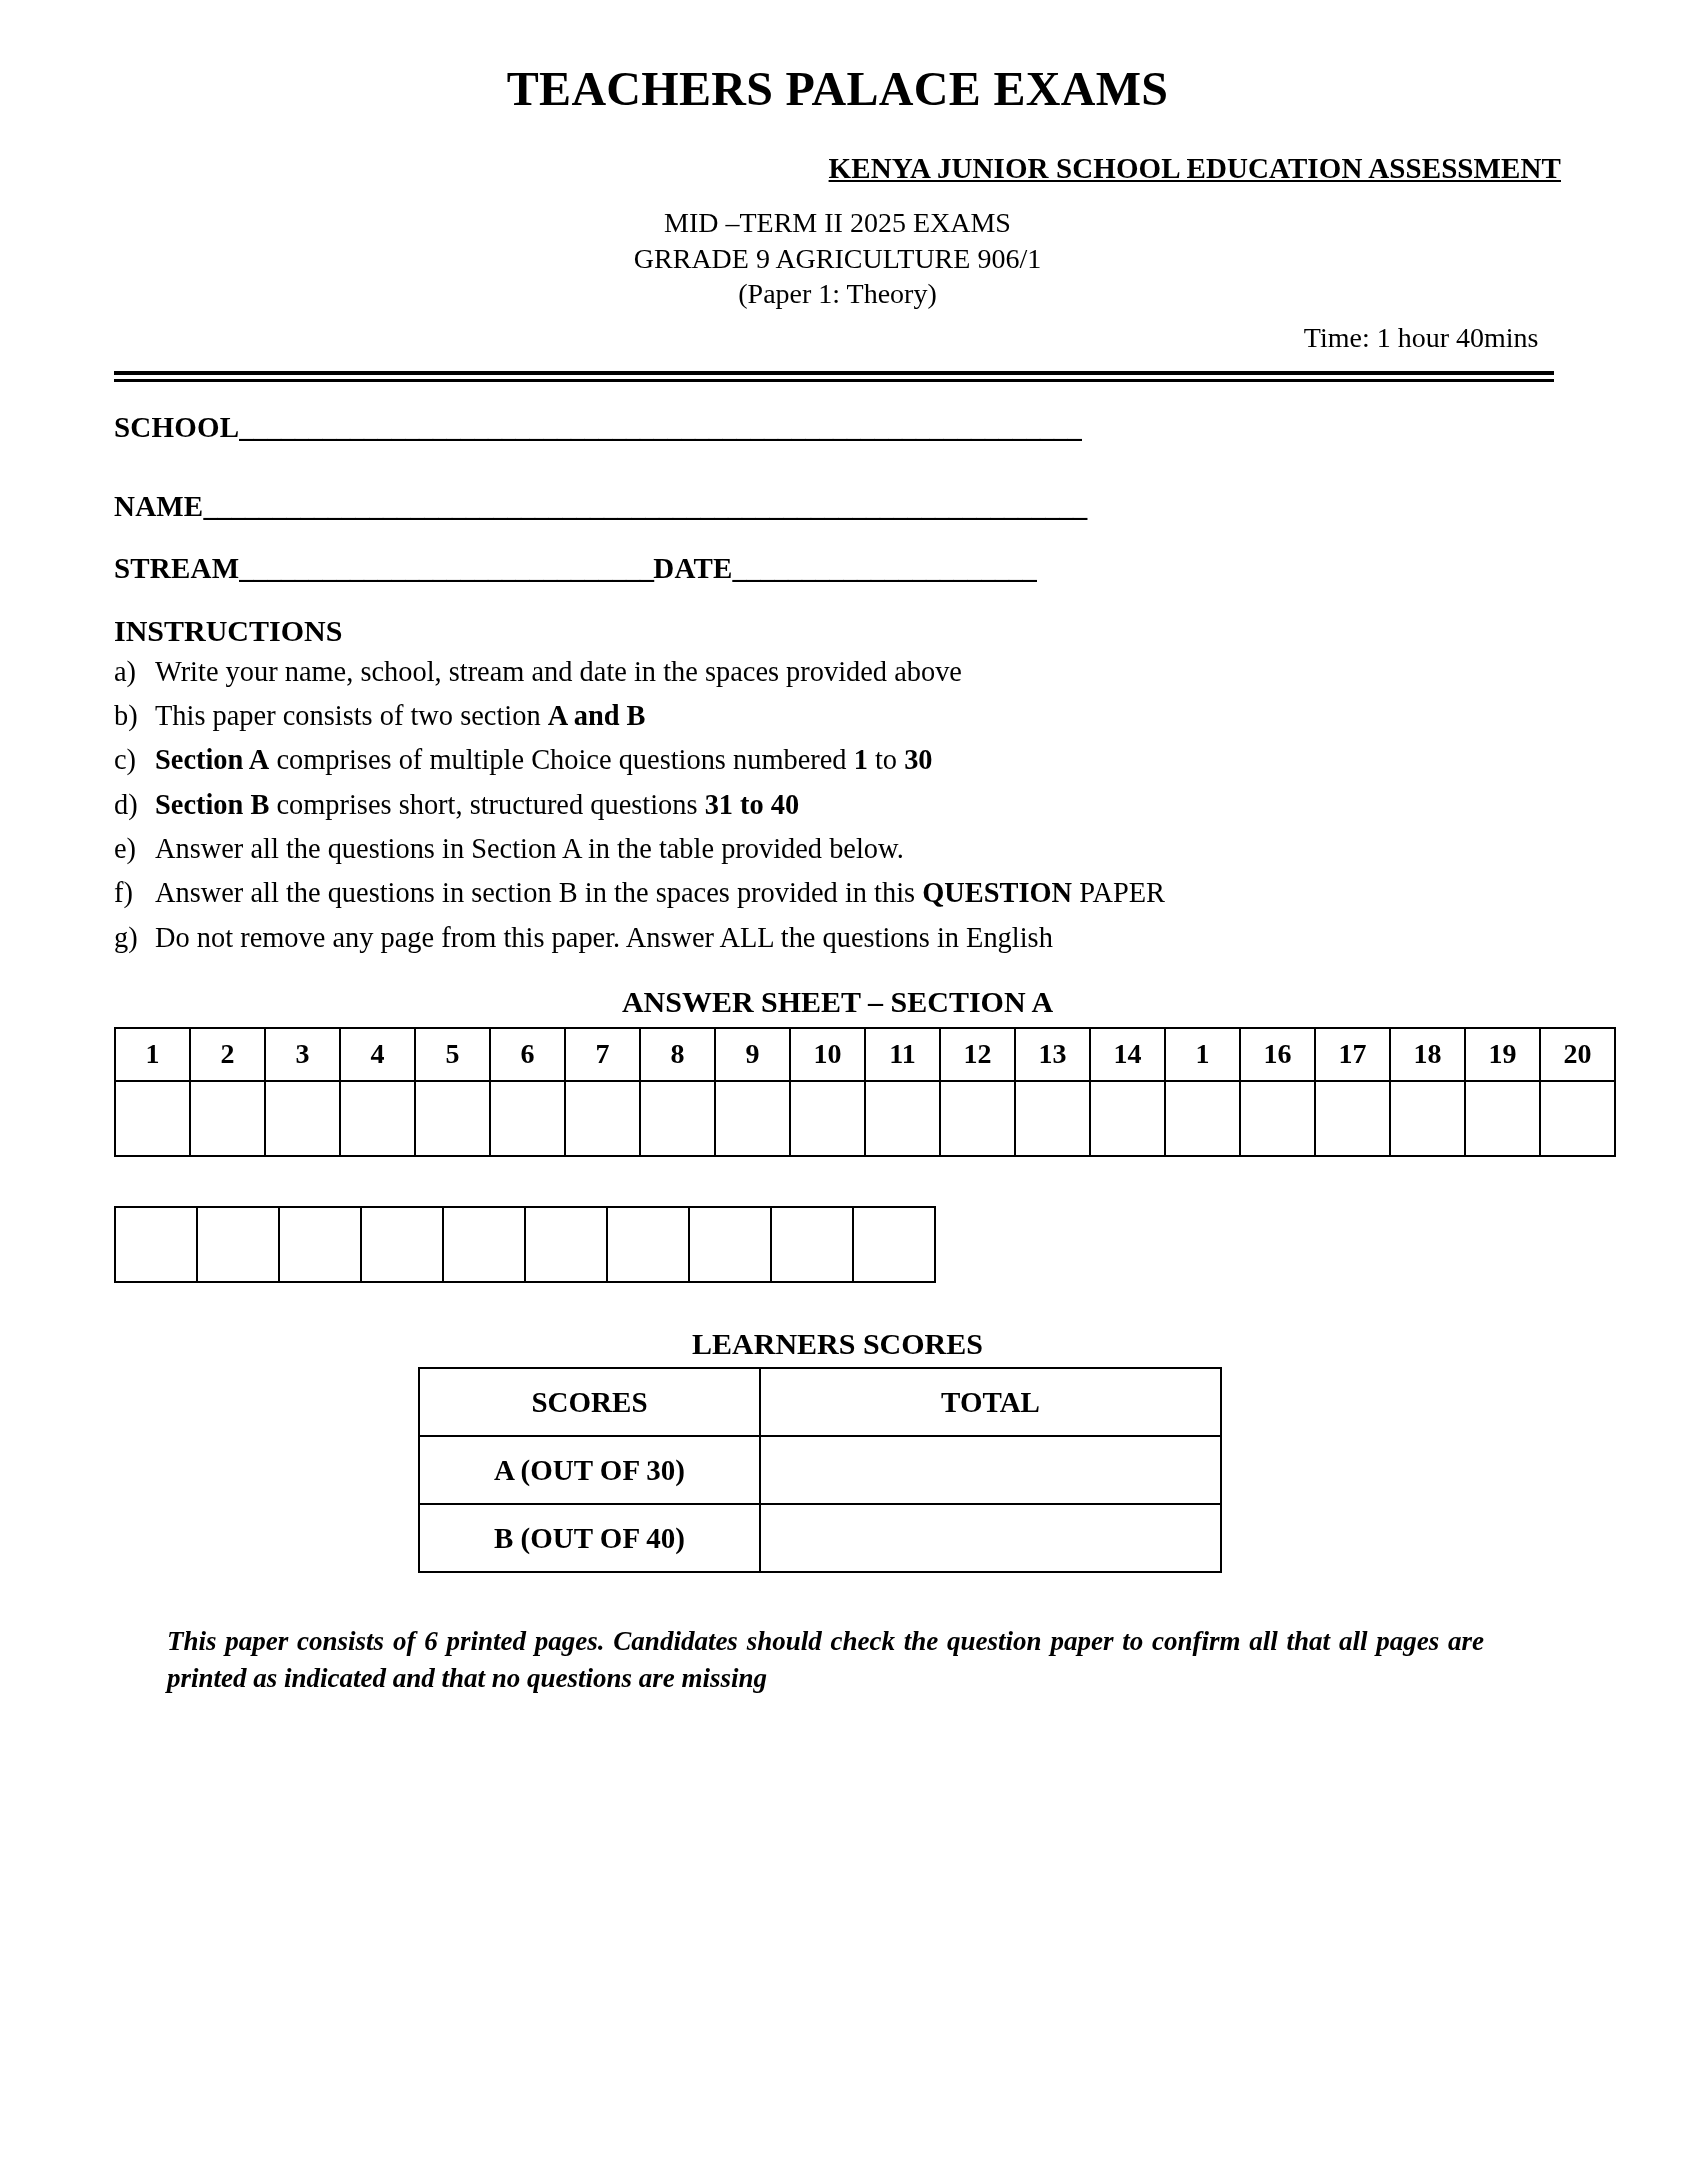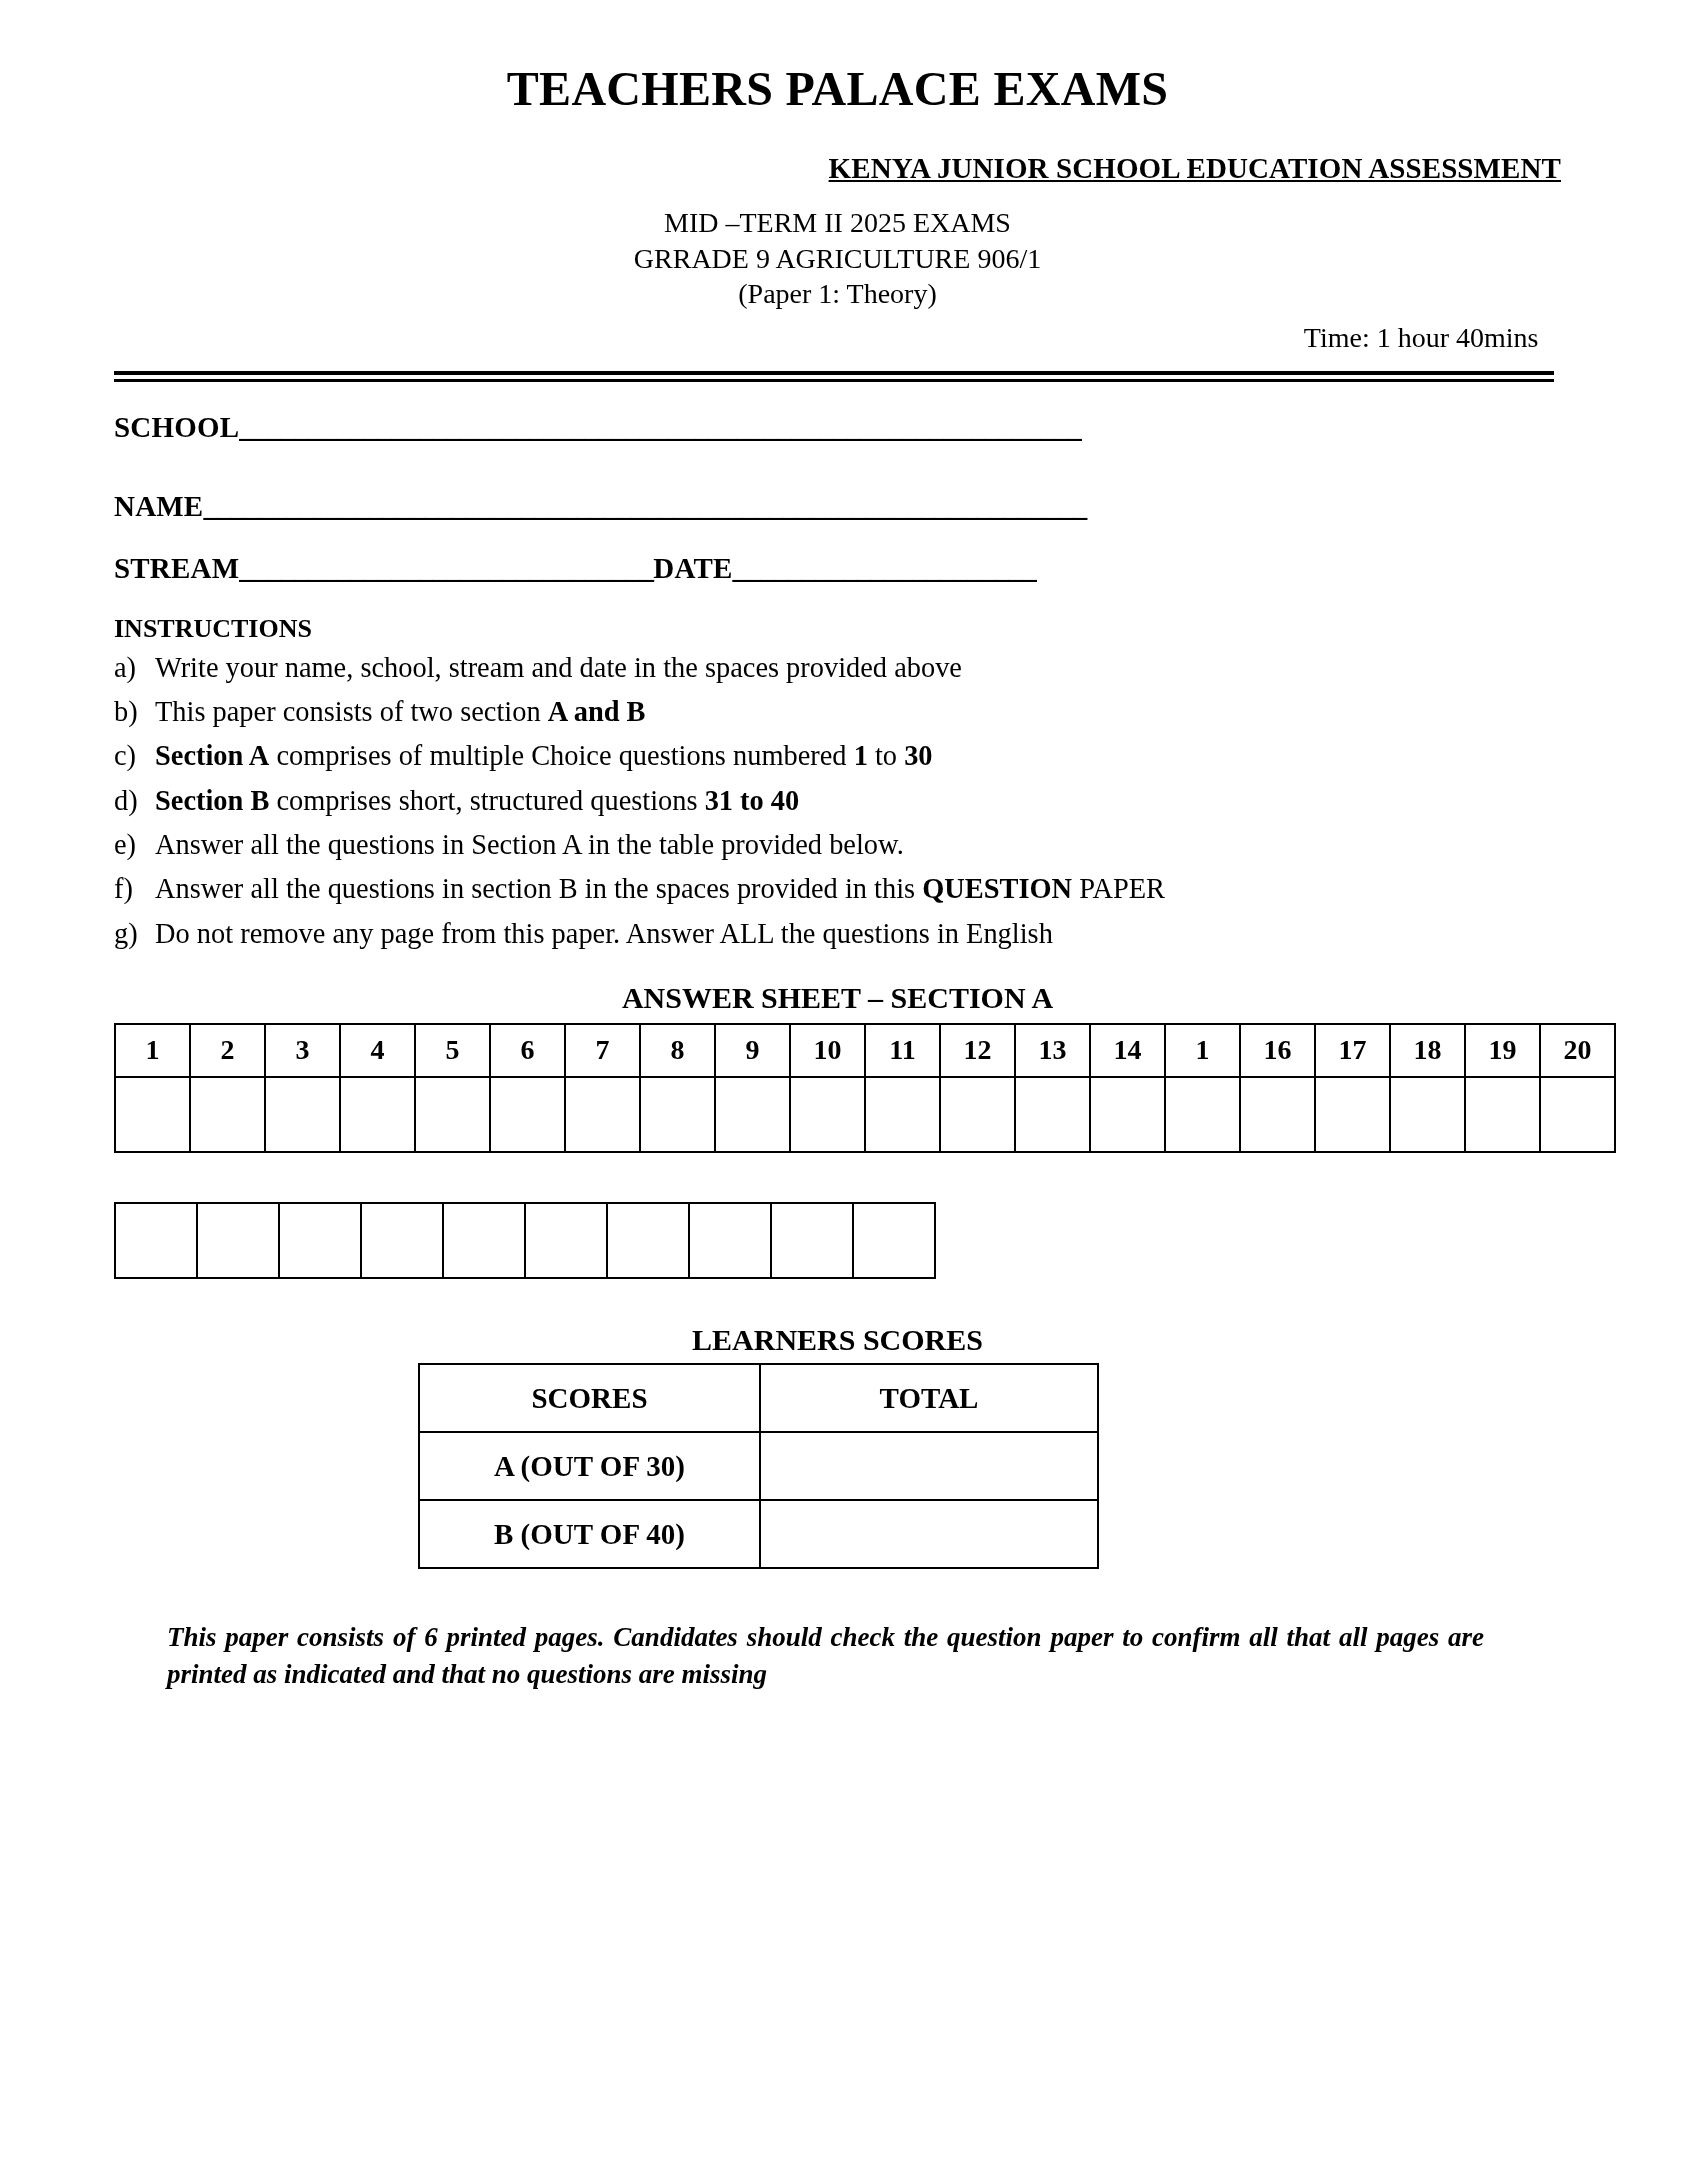--- a/index.html
+++ b/index.html
@@ -78,21 +78,21 @@
     letter-spacing: 0.2px;
   }
   .field-row.first { margin-top: 46px; }
   .dash {
     letter-spacing: -0.7px;
   }
 
   
   .instr-title {
     font-weight: bold;
-    font-size: 26px;
+    font-size: 30px;
     margin: 29px 0 4px 0;
   }
   ol.instr {
     list-style: none;
     margin: 0;
     padding: 0;
     font-size: 28.4px;
     line-height: 1.42;
   }
   ol.instr li {
@@ -140,21 +140,21 @@
 
   
   .scores-head {
     text-align: center;
     font-weight: bold;
     font-size: 30px;
     margin: 44px 0 6.6px 0;
   }
   table.scores {
     border-collapse: collapse;
-    width: 681px;
+    width: 804px;
     margin: 0 auto 0 304px;
     table-layout: fixed;
   }
   table.scores td {
     border: 2px solid #000;
     text-align: center;
     vertical-align: middle;
     font-weight: bold;
     font-size: 29px;
     height: 64px;

